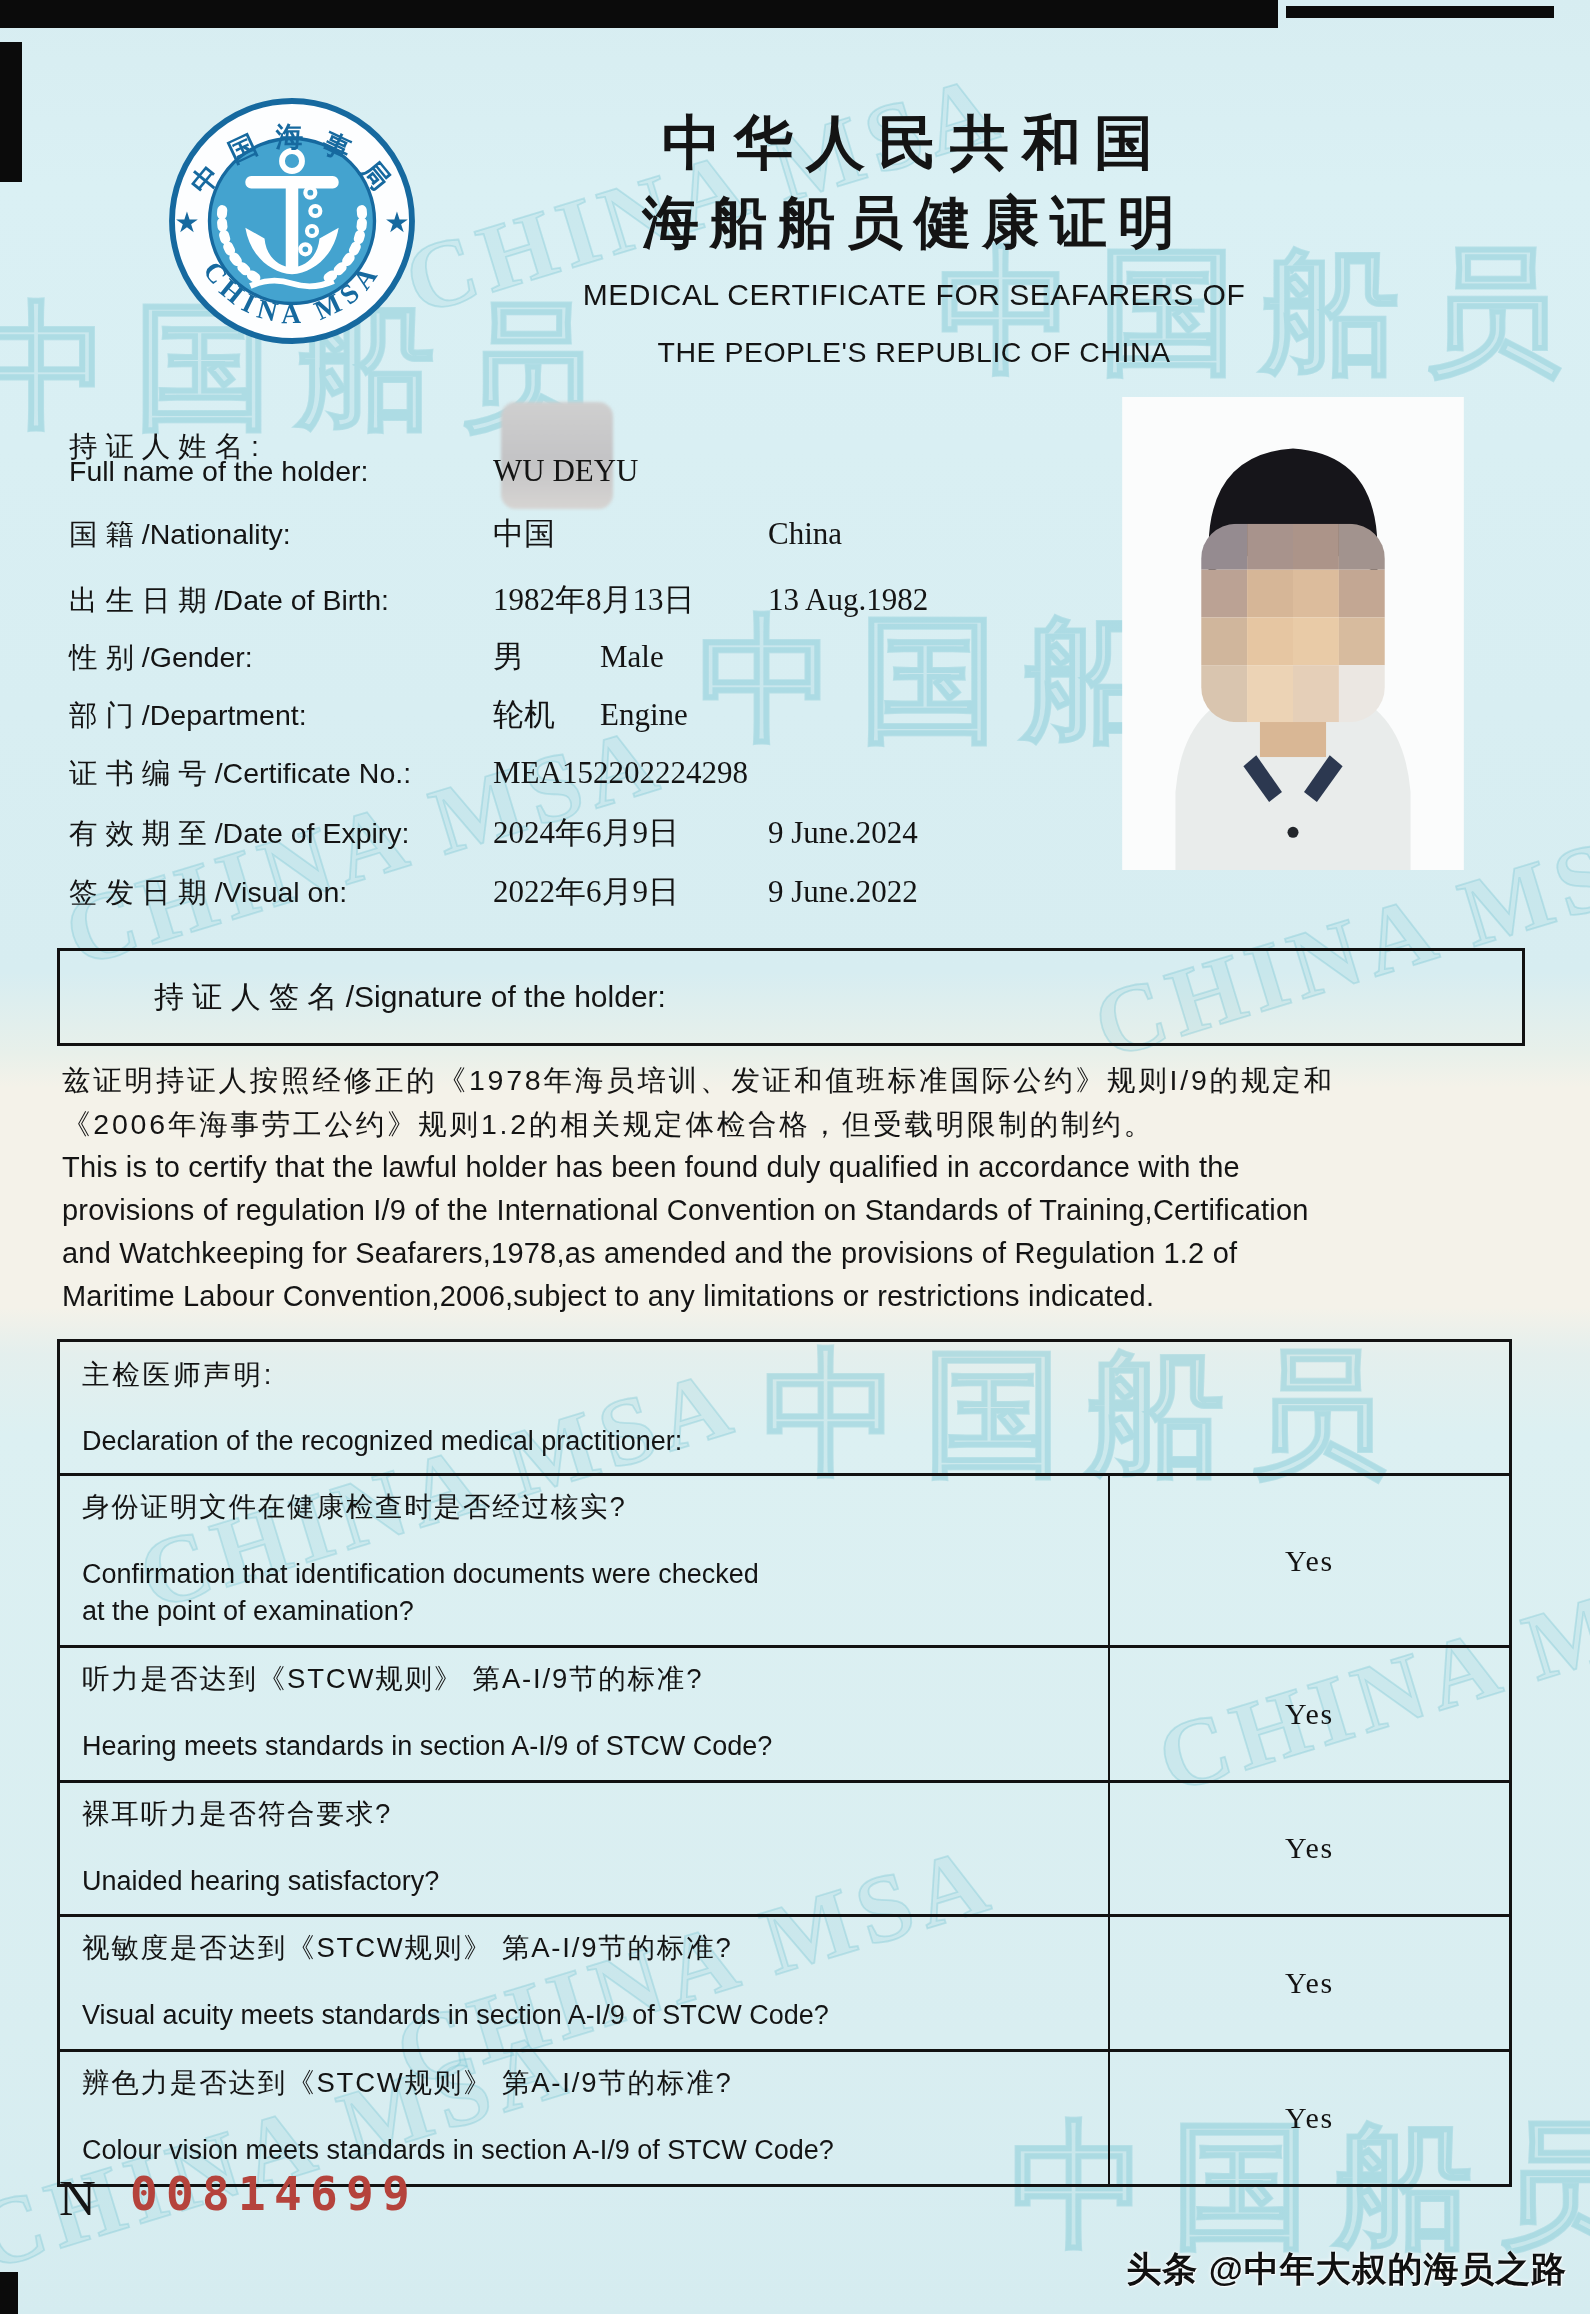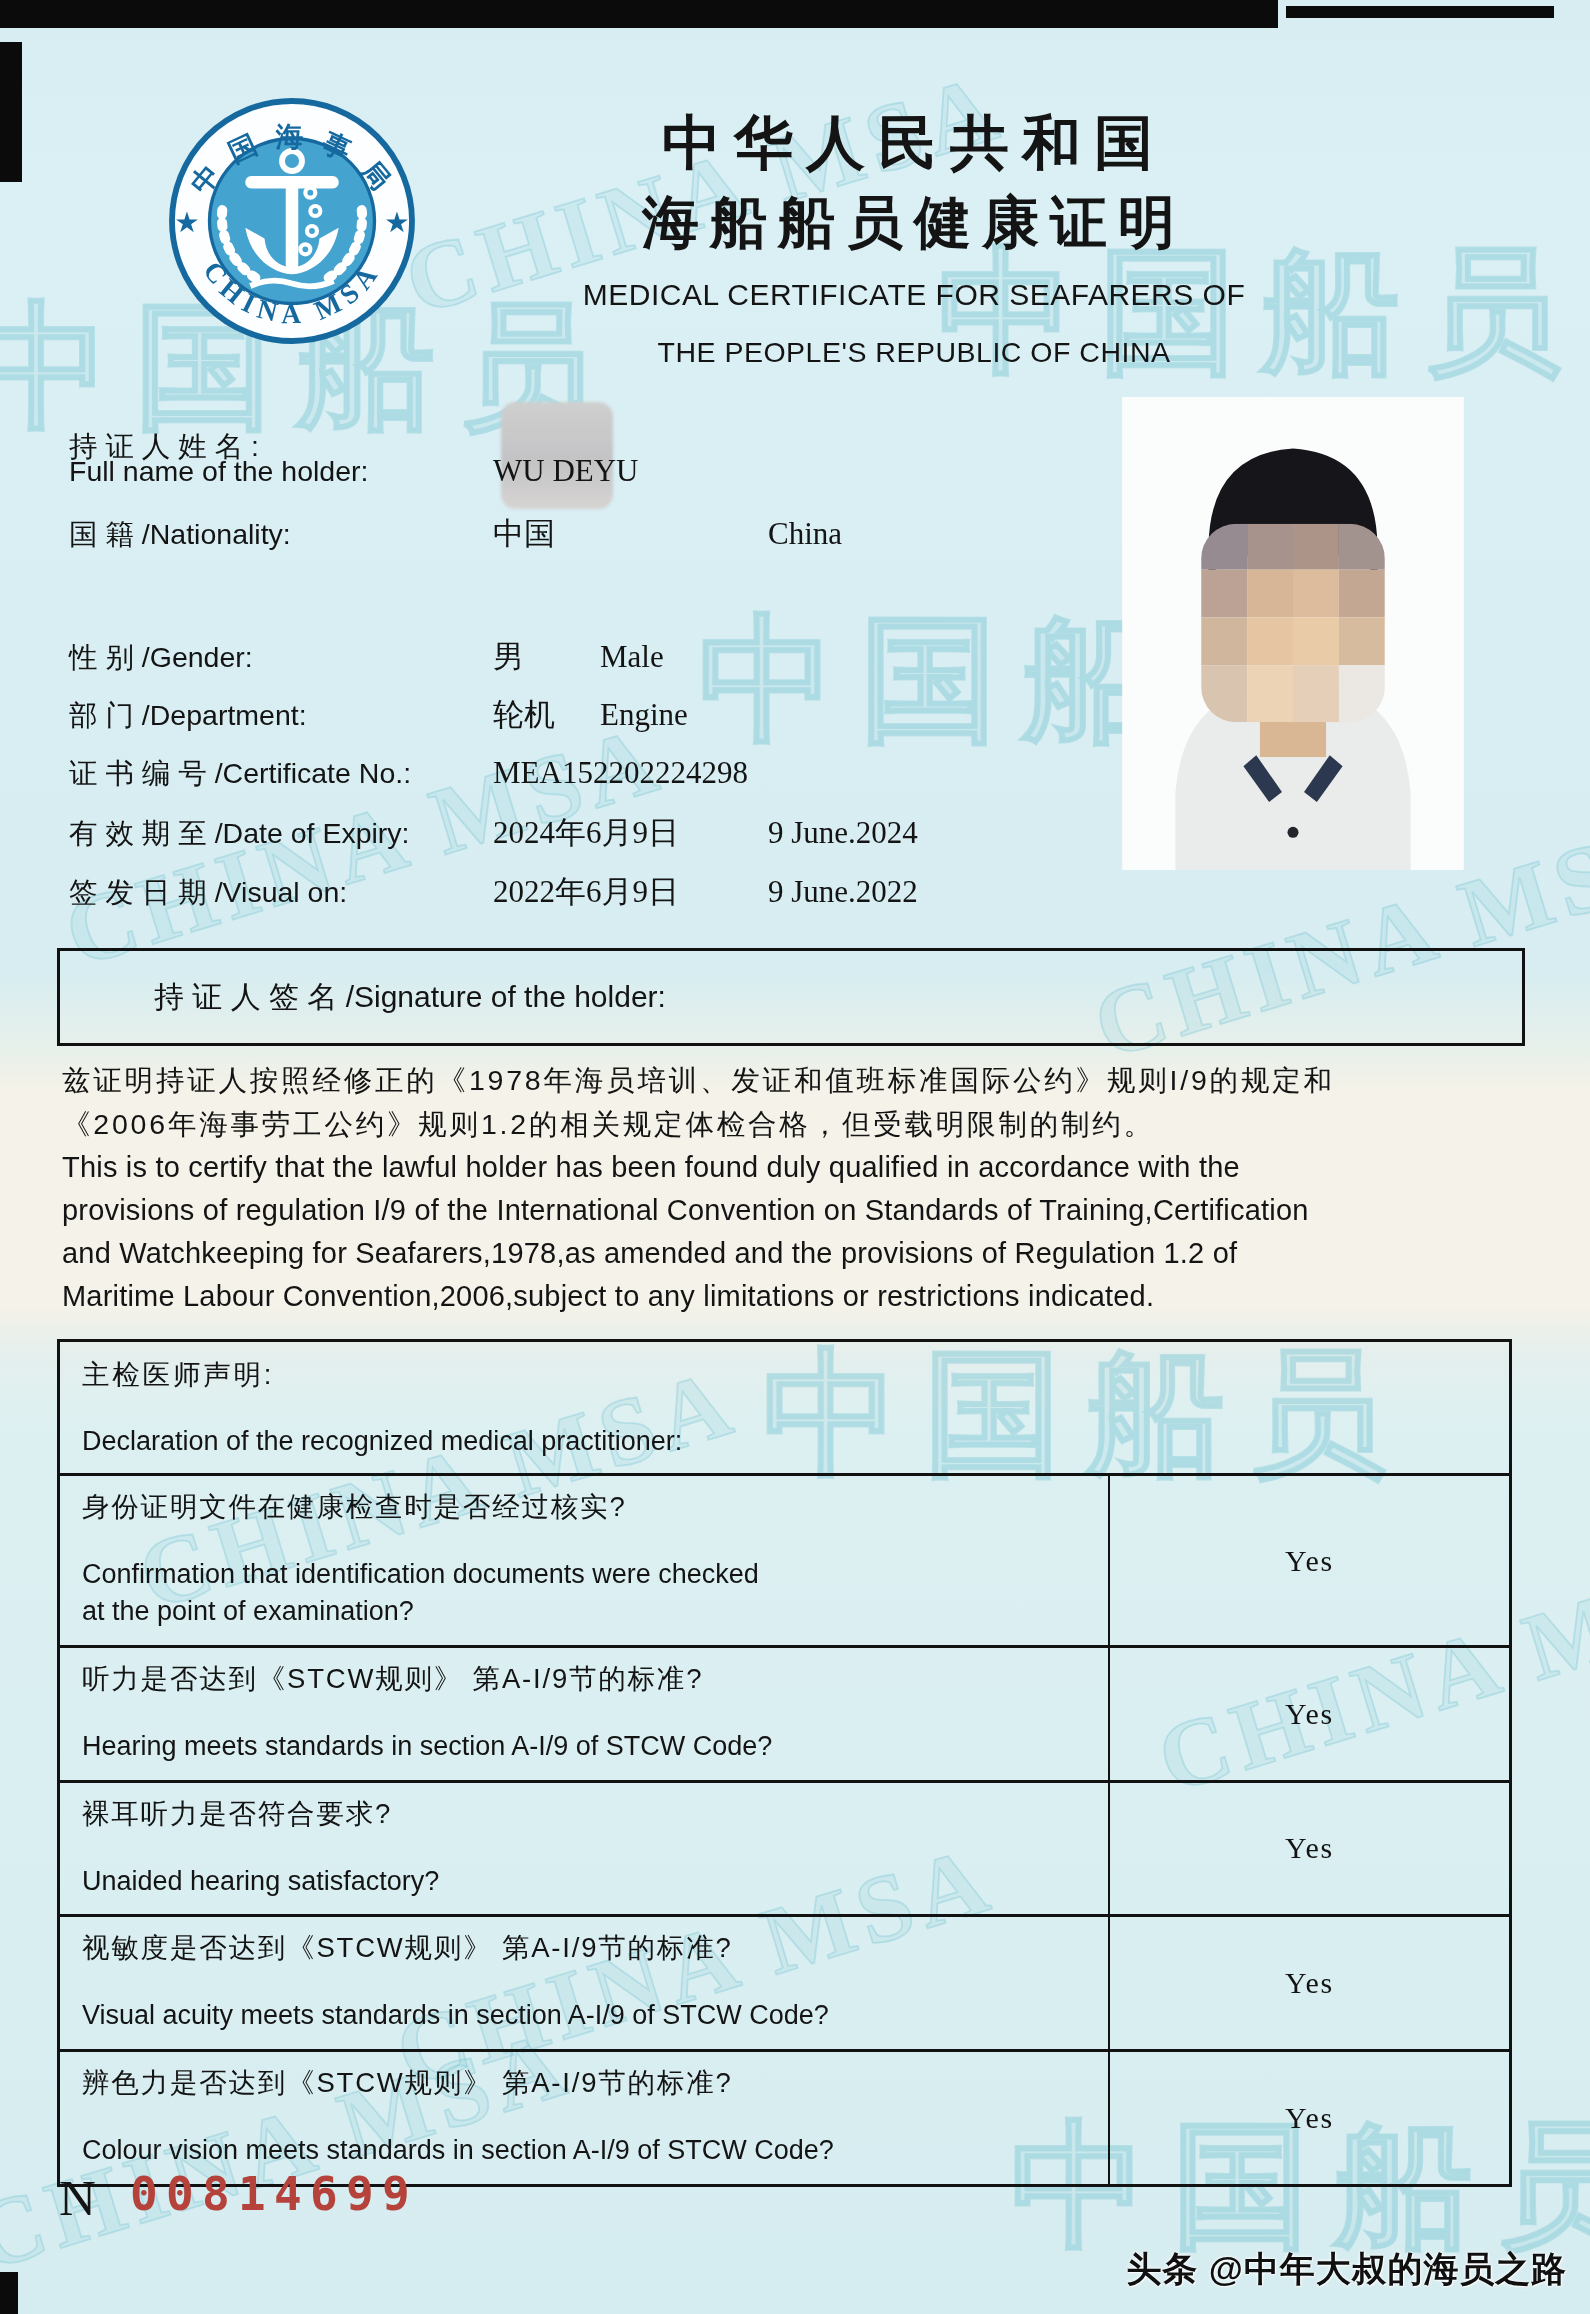--- a/index.html
+++ b/index.html
@@ -157,20 +157,25 @@
   <div class="redacted"></div>
   <div class="d-row r2">
     <span class="d-label">国 籍 /Nationality:</span>
     <span class="v v-cn">中国</span>
     <span class="v">China</span>
   </div>
   <div class="d-row r1">
     <span class="d-label">Full name of the holder:</span>
     <span class="v v-cn">WU DEYU</span>
   </div>
+  <div class="d-row r3">
+    <span class="d-label">出 生 日 期 /Date of Birth:</span>
+    <span class="v v-cn">1982年8月13日</span>
+    <span class="v">13 Aug.1982</span>
+  </div>
   <div class="d-row r4 tight">
     <span class="d-label">性 别 /Gender:</span>
     <span class="v v-cn">男</span>
     <span class="v">Male</span>
   </div>
   <div class="d-row r5 tight">
     <span class="d-label">部 门 /Department:</span>
     <span class="v v-cn">轮机</span>
     <span class="v">Engine</span>
   </div>

